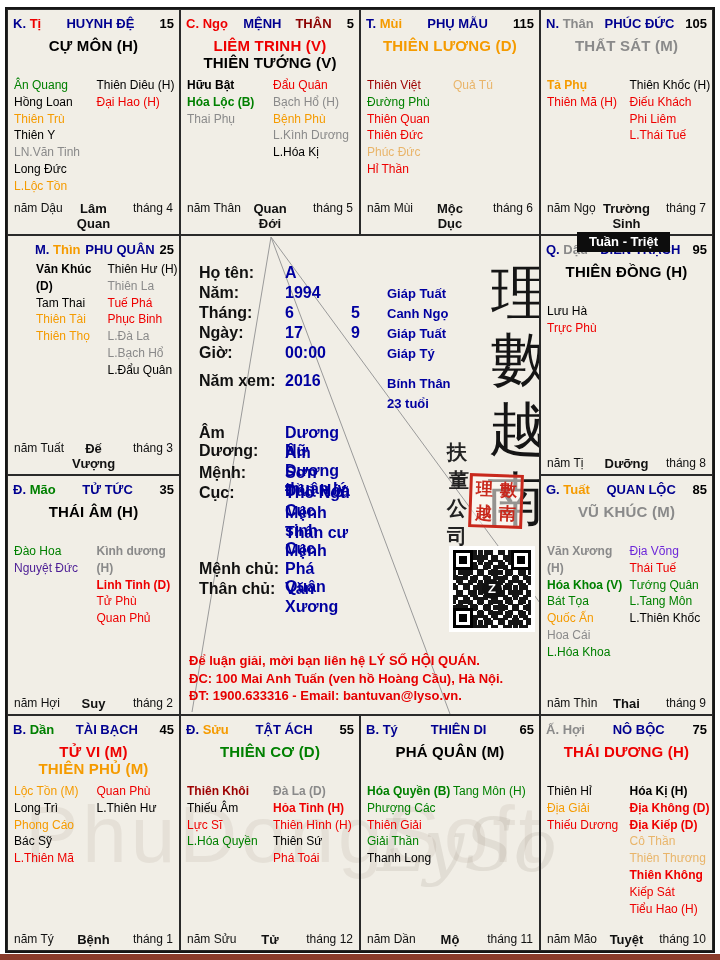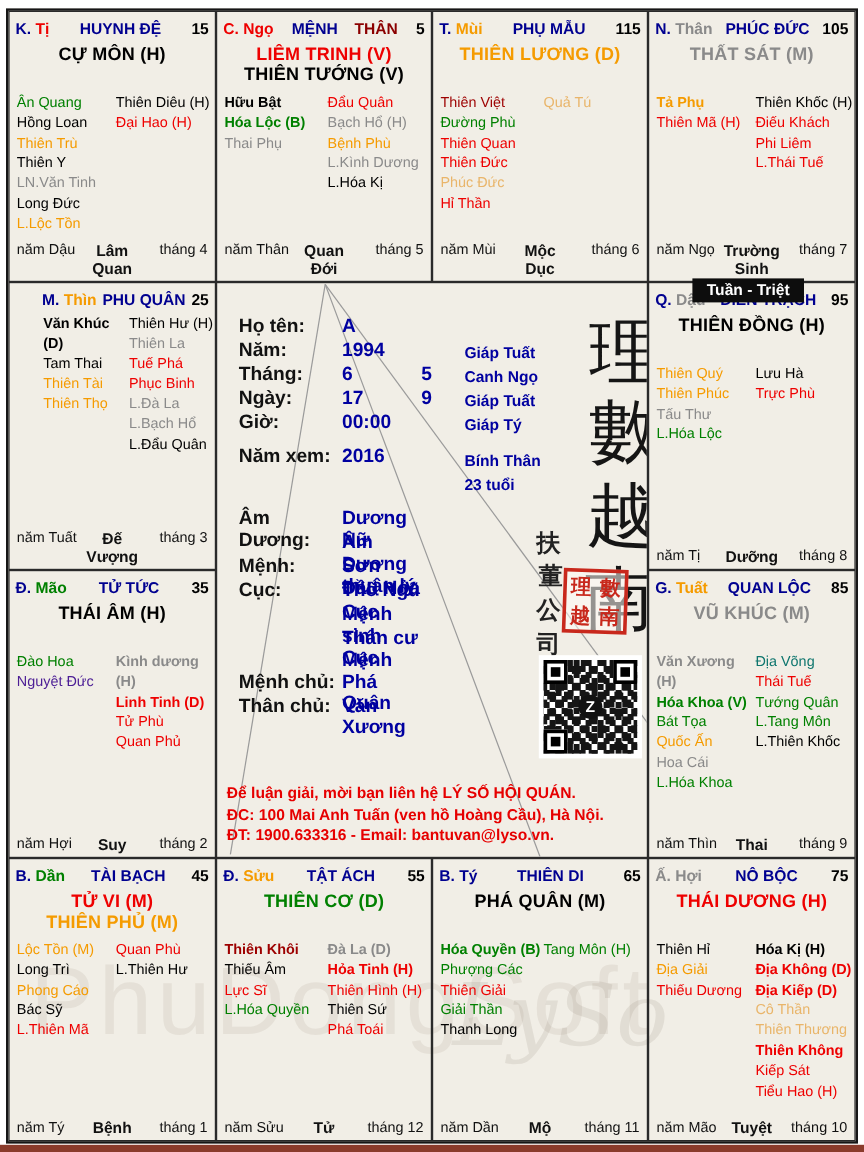--- a/index.html
+++ b/index.html
@@ -324,26 +324,20 @@
         <div class="hd">
           <span class="sb"><span style="color: rgb(0, 0, 144);">Q. </span><span style="color: rgb(138, 138, 138);">Dậu</span></span>
           <span class="nm"><span style="color: rgb(0, 0, 144);">ĐIỀN TRẠCH</span></span>
           <span class="no">95</span>
         </div>
         <div class="mains">
           <div style="color: rgb(0, 0, 0);">THIÊN ĐỒNG (H)</div>
         </div>
         <div class="cols">
           <div class="col">
-            <div class="star" style="color: rgb(245, 155, 0);">Thiên Quý</div>
-            <div class="star" style="color: rgb(245, 155, 0);">Thiên Phúc</div>
-            <div class="star" style="color: rgb(138, 138, 138);">Tấu Thư</div>
-            <div class="star" style="color: rgb(0, 128, 0);">L.Hóa Lộc</div>
-          </div>
-          <div class="col">
             <div class="star" style="color: rgb(0, 0, 0);">Lưu Hà</div>
             <div class="star" style="color: rgb(238, 0, 0);">Trực Phù</div>
           </div>
         </div>
         <div class="ft">
           <span class="fy">năm Tị</span>
           <span class="fs">Dưỡng</span>
           <span class="fm">tháng 8</span>
         </div>
       </div>
@@ -386,21 +380,21 @@
         <div class="cols">
           <div class="col">
             <div class="star" style="color: rgb(138, 138, 138); font-weight: bold;">Văn Xương (H)</div>
             <div class="star" style="color: rgb(0, 128, 0); font-weight: bold;">Hóa Khoa (V)</div>
             <div class="star" style="color: rgb(0, 128, 0);">Bát Tọa</div>
             <div class="star" style="color: rgb(245, 155, 0);">Quốc Ấn</div>
             <div class="star" style="color: rgb(138, 138, 138);">Hoa Cái</div>
             <div class="star" style="color: rgb(0, 128, 0);">L.Hóa Khoa</div>
           </div>
           <div class="col">
-            <div class="star" style="color: #0f766e;">Địa Võng</div>
+            <div class="star" style="color: #6d28d9;">Địa Võng</div>
             <div class="star" style="color: rgb(238, 0, 0);">Thái Tuế</div>
             <div class="star" style="color: rgb(0, 128, 0);">Tướng Quân</div>
             <div class="star" style="color: rgb(0, 128, 0);">L.Tang Môn</div>
             <div class="star" style="color: rgb(0, 0, 0);">L.Thiên Khốc</div>
           </div>
         </div>
         <div class="ft">
           <span class="fy">năm Thìn</span>
           <span class="fs">Thai</span>
           <span class="fm">tháng 9</span>

